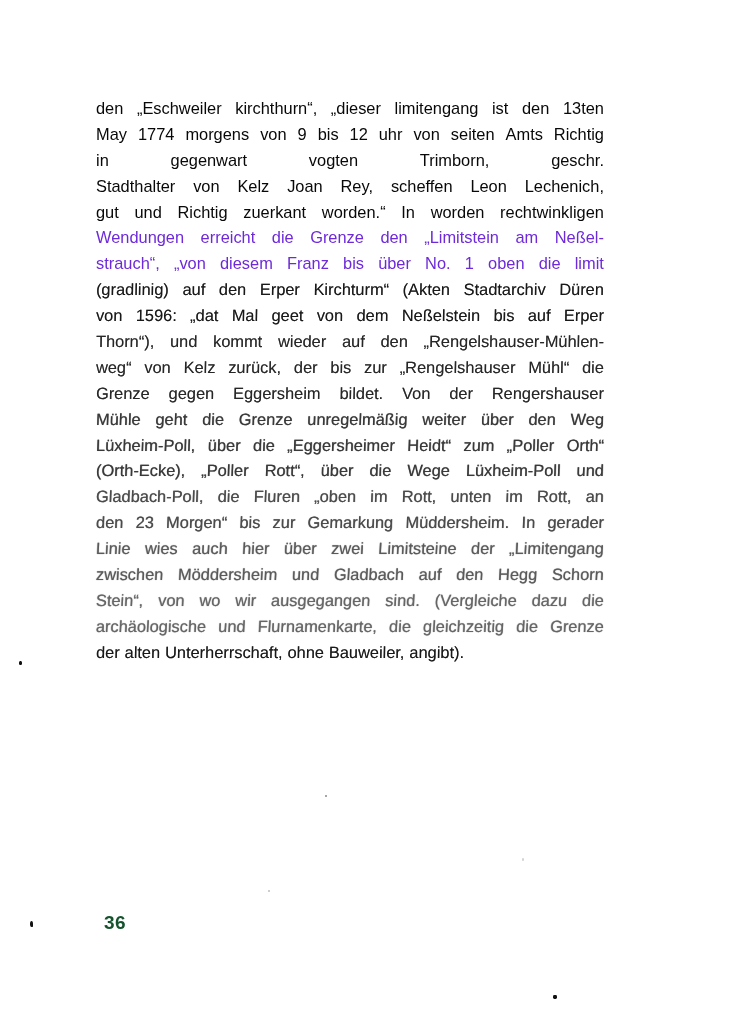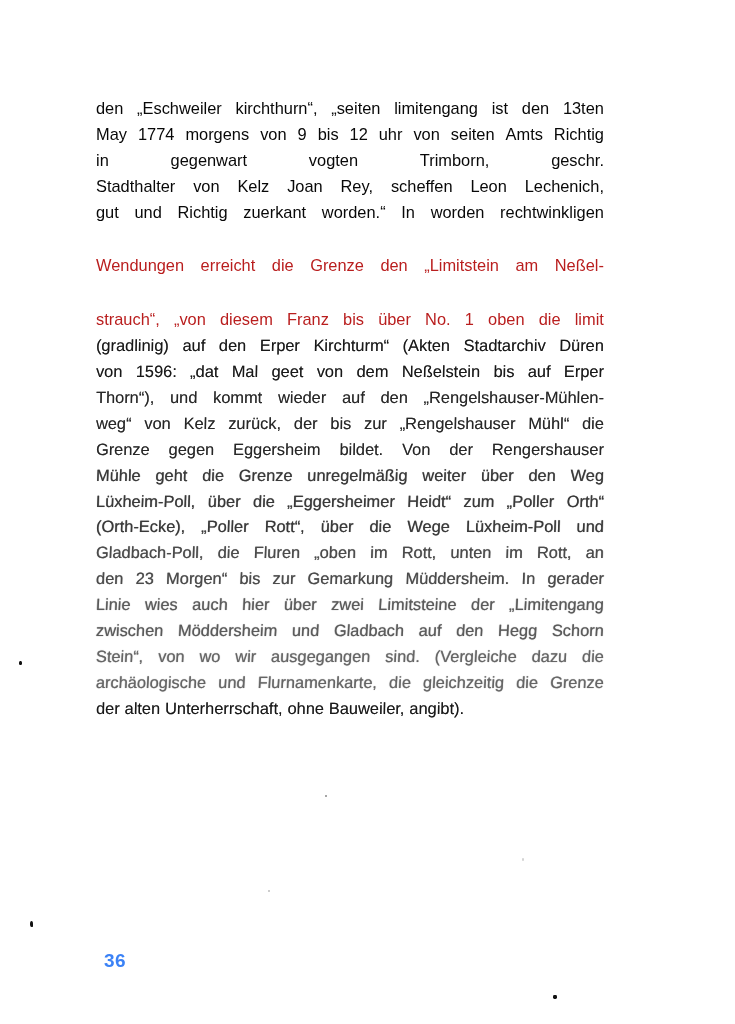--- a/index.html
+++ b/index.html
@@ -41,21 +41,21 @@
     justify-content: space-between;
   }
   .line.last > .jline {
     justify-content: flex-start;
   }
   .line.last > .jline .w + .w { margin-left: 0.30em; }
   .w { display: inline-block; }
 
   
   .f0  { color: #080808; opacity: 1;    }
-  .f1  { color: #b91c1c; opacity: 0.99; margin-top: 28px; }
+  .f1  { color: #6d28d9; opacity: 0.99; }
   .f2  { color: #121212; opacity: 0.97; }
   .f3  { color: #1a1a1a; opacity: 0.94; }
   .f4  { color: #242424; opacity: 0.90; }
   .f5  { color: #2e2e2e; opacity: 0.86; }
   .f6  { color: #363636; opacity: 0.82; }
   .f7  { color: #3d3d3d; opacity: 0.79; }
 
   
   .blur1 { text-shadow: 0 0 0.35px rgba(0,0,0,0.55); }
   .blur2 { text-shadow: 0 0 0.7px rgba(0,0,0,0.5), 0.4px 0 0.5px rgba(0,0,0,0.3); }
@@ -63,24 +63,24 @@
 
   
   .sk1 { transform: skewX(-1deg);   transform-origin: left center; }
   .sk2 { transform: skewX(-2.2deg); transform-origin: left center; }
   .sk3 { transform: skewX(-3.2deg); transform-origin: left center; }
 
   
   .page-number {
     position: absolute;
     left: 104px;
-    top: 950px;
+    top: 912px;
     font-size: 19px;
     font-weight: bold;
-    color: #3b82f6;
+    color: #14532d;
     letter-spacing: 0.5px;
   }
 
   
   .speck {
     position: absolute;
     background: #111111;
     border-radius: 40%;
   }
   .speck.s1 { left: 19px;  top: 661px; width: 3px;   height: 4px; }
@@ -94,21 +94,21 @@
 <body>
 
 <div class="page">
 
   <div class="textblock">
       <div class="line f0">
         <span class="jline">
           <span class="w">den</span>
           <span class="w">„Eschweiler</span>
           <span class="w">kirchthurn“,</span>
-          <span class="w">„seiten</span>
+          <span class="w">„dieser</span>
           <span class="w">limitengang</span>
           <span class="w">ist</span>
           <span class="w">den</span>
           <span class="w">13ten</span>
         </span>
       </div>
       <div class="line f0">
         <span class="jline">
           <span class="w">May</span>
           <span class="w">1774</span>

